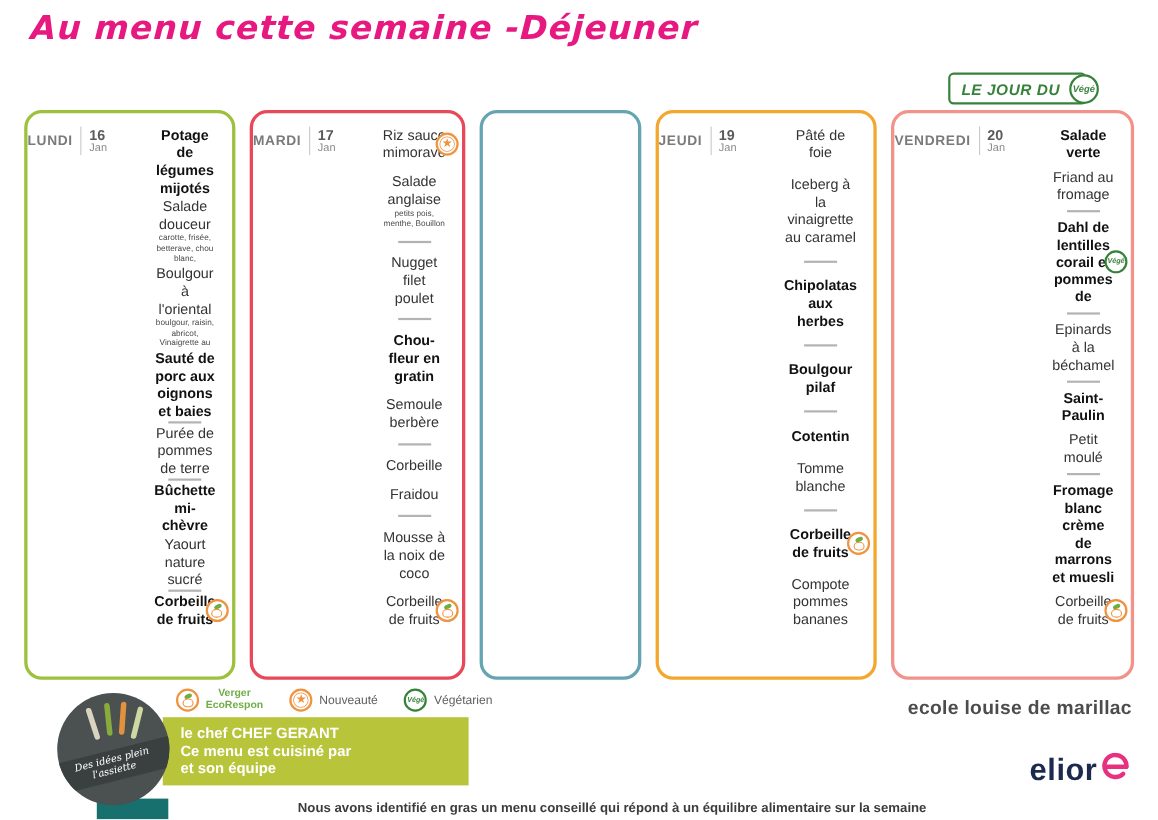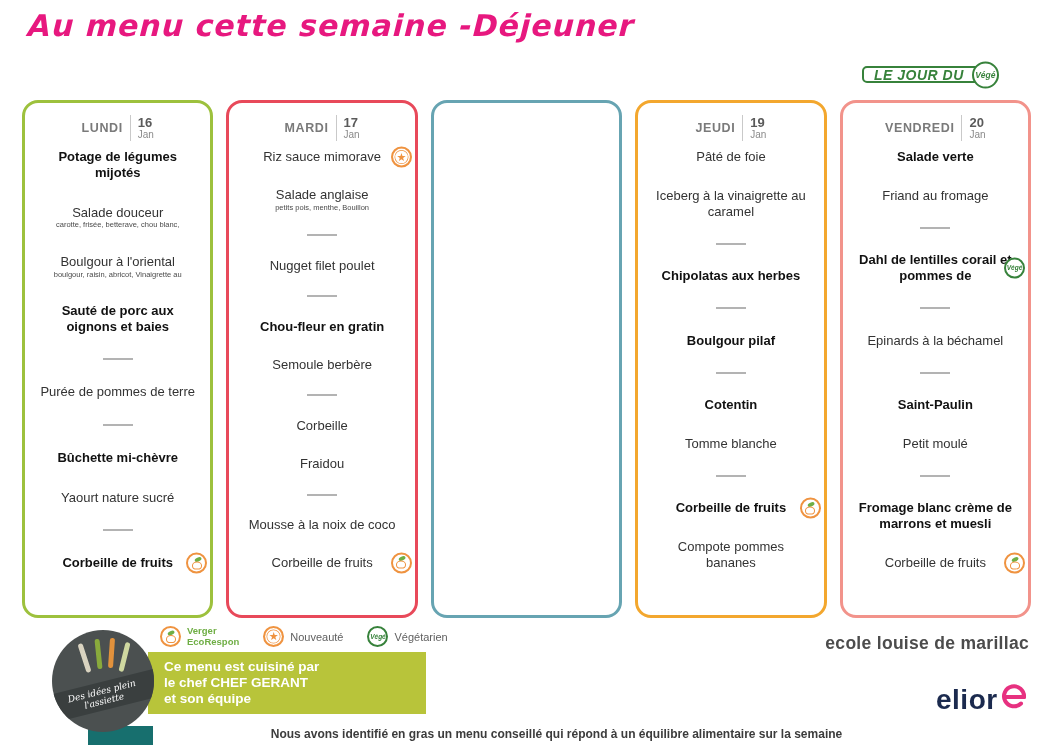--- a/index.html
+++ b/index.html
@@ -5,31 +5,31 @@
   html,body { margin:0; padding:0; background:#ffffff; }
   body { font-family:"Liberation Sans","DejaVu Sans",sans-serif; }
   .page { position:relative; width:1053px; height:745px; background:#fff; overflow:hidden; }
 
   
   .page-title { position:absolute; left:28px; top:8px; font-family:"DejaVu Sans",sans-serif;
     font-size:30px; font-weight:bold; font-style:italic; color:#e7187f; letter-spacing:1px;
     transform:skewX(-3deg); }
 
   
-  .jour-badge { position:absolute; left:862px; top:66px; height:17px; display:flex; align-items:center;
+  .jour-badge { position:absolute; left:862px; top:66px; height:29px; display:flex; align-items:center;
     border:2.5px solid #37823b; border-radius:5px; background:#fff; padding:0 22px 0 10px; box-sizing:border-box; }
   .jour-badge-label { color:#37823b; font-weight:bold; font-style:italic; font-size:14px; letter-spacing:0.5px; }
   .badge-vege-circle { position:absolute; right:-13px; top:50%; transform:translateY(-50%);
     width:27px; height:27px; border-radius:50%; border:2px solid #37823b; background:#fff; color:#37823b;
     display:flex; align-items:center; justify-content:center; font-size:8.5px; font-weight:bold; font-style:italic; box-sizing:border-box; }
 
   
   .days-row { position:absolute; left:22px; top:100px; width:1009px; height:518px; display:flex; gap:13px; }
   .day-card { flex:1; border:3px solid #4d7c0f; border-radius:16px; background:#fff; box-sizing:border-box;
-    display:flex; flex-direction:column; padding-top:8px; }
+    display:flex; padding-top:8px;gap:28px; }
   .day-header { display:flex; align-items:center; justify-content:center; gap:7px; height:34px; flex:0 0 auto; }
   .day-name { font-size:12.5px; font-weight:bold; color:#7a7a7a; letter-spacing:0.6px; }
   .day-vline { width:1px; height:26px; background:#c9c9c9; }
   .day-date { display:flex; flex-direction:column; line-height:1.05; }
   .day-date b { font-size:13px; color:#5a5a5a; font-weight:bold; }
   .day-date i { font-style:normal; font-size:10px; color:#8a8a8a; }
 
   .day-items { flex:1 1 auto; display:flex; flex-direction:column; justify-content:space-between;
     align-items:stretch; padding:4px 5px 44px; }
   .menu-item { position:relative; text-align:center; font-size:13px; color:#333; line-height:1.22; padding:0 10px; }
@@ -47,21 +47,21 @@
   .icon-verger::before { content:""; position:absolute; top:2.5px; left:55%; width:7px; height:3.5px;
     border-radius:50%; background:#6fae45; transform:translateX(-50%) rotate(-25deg); }
   .icon-verger::after { content:""; position:absolute; bottom:2.5px; left:50%; transform:translateX(-50%);
     width:10px; height:8px; border:1.5px solid #ef9340; border-radius:50% 50% 45% 45%; box-sizing:border-box; }
   .item-icon { position:absolute; right:-2px; top:50%; transform:translateY(-50%); }
 
   
   .legend { position:absolute; left:160px; top:626px; display:flex; align-items:center; gap:24px; }
   .legend-item { display:flex; align-items:center; gap:6px; }
   .legend-label { font-size:11px; color:#5f5f5f; }
-  .legend-label.green { color:#6fae45; font-size:9.5px; font-weight:bold; line-height:1.15; }
+  .legend-label.green { color:#6fae45; font-size:9.5px; font-weight:bold; line-height:1.15;text-align:center; }
 
   
   .chef-box { position:absolute; left:148px; top:652px; width:278px; height:62px; background:#b8c43a;
     box-sizing:border-box; padding:7px 8px 0 16px; color:#fff; font-weight:bold; font-size:13.5px; line-height:1.2; z-index:1; }
 
   
   .plate-logo { position:absolute; left:52px; top:630px; width:102px; height:102px; border-radius:50%;
     background:#4b5050; z-index:3; overflow:hidden; }
   .utensil { position:absolute; width:5px; height:30px; border-radius:3px; }
   .u1 { left:30px; top:13px; transform:rotate(-18deg); background:#d9d3c0; }
@@ -283,22 +283,22 @@
       <span class="mini-icon icon-nouveaute">★</span>
       <span class="legend-label">Nouveauté</span>
     </div>
     <div class="legend-item">
       <span class="mini-icon icon-vege">Végé</span>
       <span class="legend-label">Végétarien</span>
     </div>
   </div>
 
   <div class="chef-box">
+    <div>le chef CHEF GERANT</div>
     <div>Ce menu est cuisiné par</div>
-    <div>le chef CHEF GERANT</div>
     <div>et son équipe</div>
   </div>
 
   <div class="teal-bar"></div>
   <div class="plate-logo">
     <span class="utensil u1"></span>
     <span class="utensil u2"></span>
     <span class="utensil u3"></span>
     <span class="utensil u4"></span>
     <div class="plate-banner">

